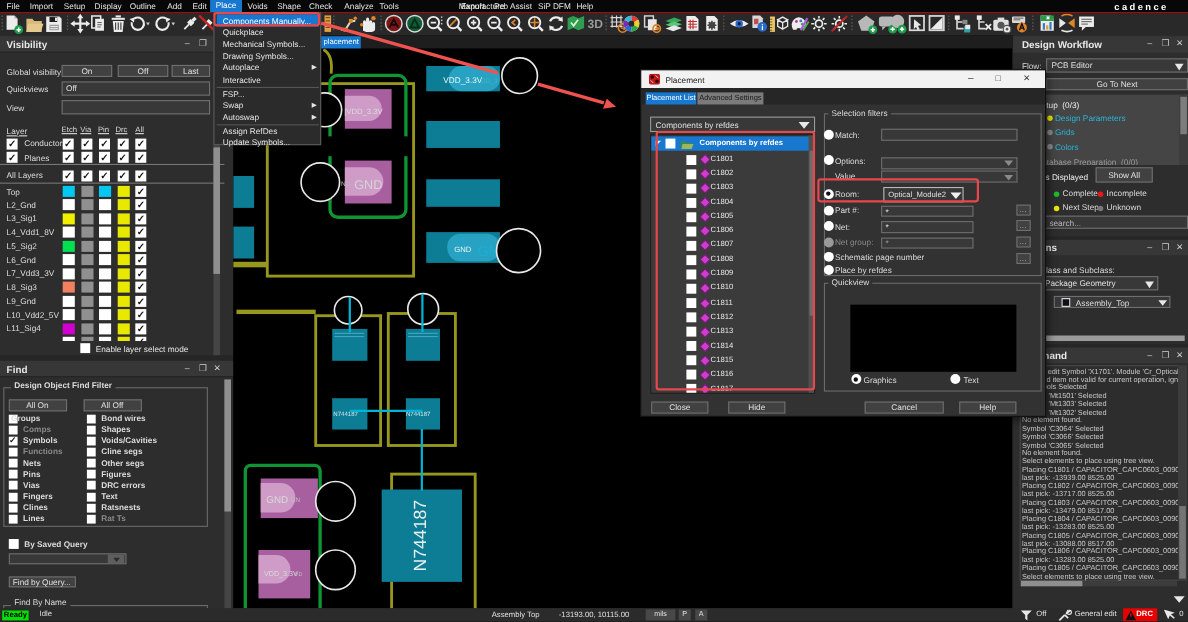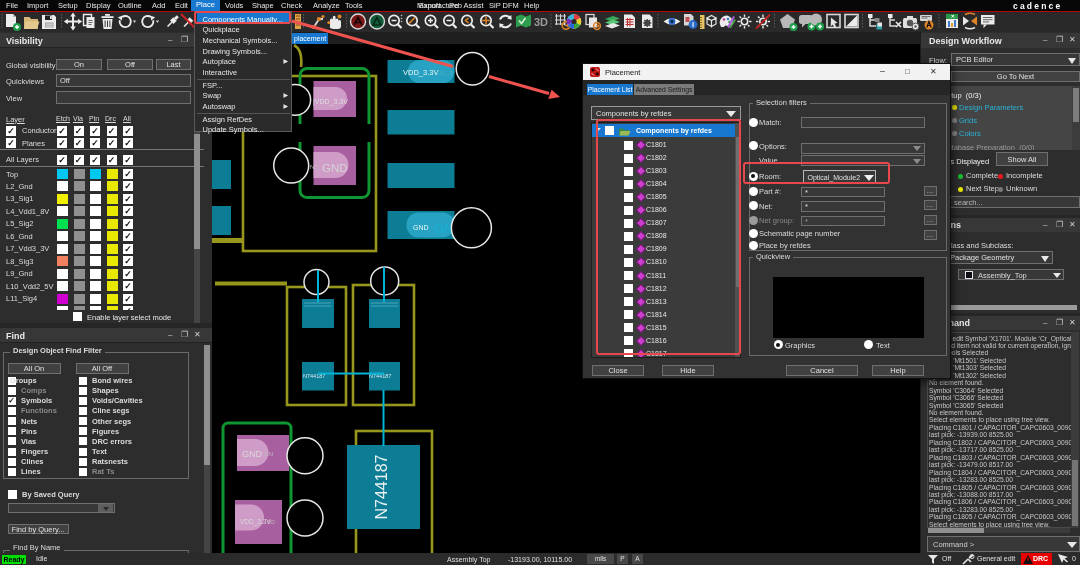--- a/index.html
+++ b/index.html
@@ -756,21 +756,20 @@
 <span class="logln" style="left:8px;top:474.35px;">last pick:  -13283.00 8525.00</span>
 <span class="logln" style="left:8px;top:481.80px;">Placing C1805 / CAPACITOR_CAPC0603_0090MM_7_</span>
 <span class="logln" style="left:8px;top:489.25px;">Select elements to place using tree view.</span>
 </div>
 <div class="abs" style="left:150px;top:300px;width:8px;height:196px;background:#3c3c3c;">
       <div class="abs" style="left:1px;top:128px;width:6px;height:66px;background:#757575;"></div>
     </div>
 <div class="abs" style="left:7px;top:496.5px;width:142px;height:4.5px;background:#3c3c3c;">
       <div class="abs" style="left:0;top:0;width:56px;height:4.5px;background:#8f8f8f;"></div>
     </div>
-<div class="dd abs" style="left:6px;top:504.5px;width:153px;height:16px;line-height:15px;padding-left:5px;color:#cfcfcf;">Command &gt;</div>
 <div class="abs" style="left:146px;top:510px;width:0;height:0;border-left:5px solid transparent;border-right:5px solid transparent;border-top:6.5px solid #e8e8e8;"></div>
 </div>
 
 <div id="statusbar" class="abs" style="left:0;top:553px;width:1080px;height:12px;background:#2b2b2b;">
 <div class="abs" style="left:2px;top:1.5px;width:24px;height:9.5px;background:#00e000;color:#000;font-size:7px;font-weight:bold;text-align:center;line-height:9px;">Ready</div>
 <span class="abs" style="left:36px;top:2px;color:#e0e0e0;font-size:7px;">Idle</span>
 <span class="abs" style="left:447px;top:2.5px;color:#e0e0e0;font-size:7px;">Assembly Top</span>
 <span class="abs" style="left:508px;top:2.5px;color:#e0e0e0;font-size:7px;">-13193.00, 10115.00</span>
 <div class="abs" style="left:587px;top:1px;width:27px;height:10px;background:#484848;color:#e0e0e0;font-size:6.5px;text-align:center;line-height:10px;">mils</div>
 <div class="abs" style="left:617px;top:1px;width:11px;height:10px;background:#484848;color:#e0e0e0;font-size:6.5px;text-align:center;line-height:10px;">P</div>

